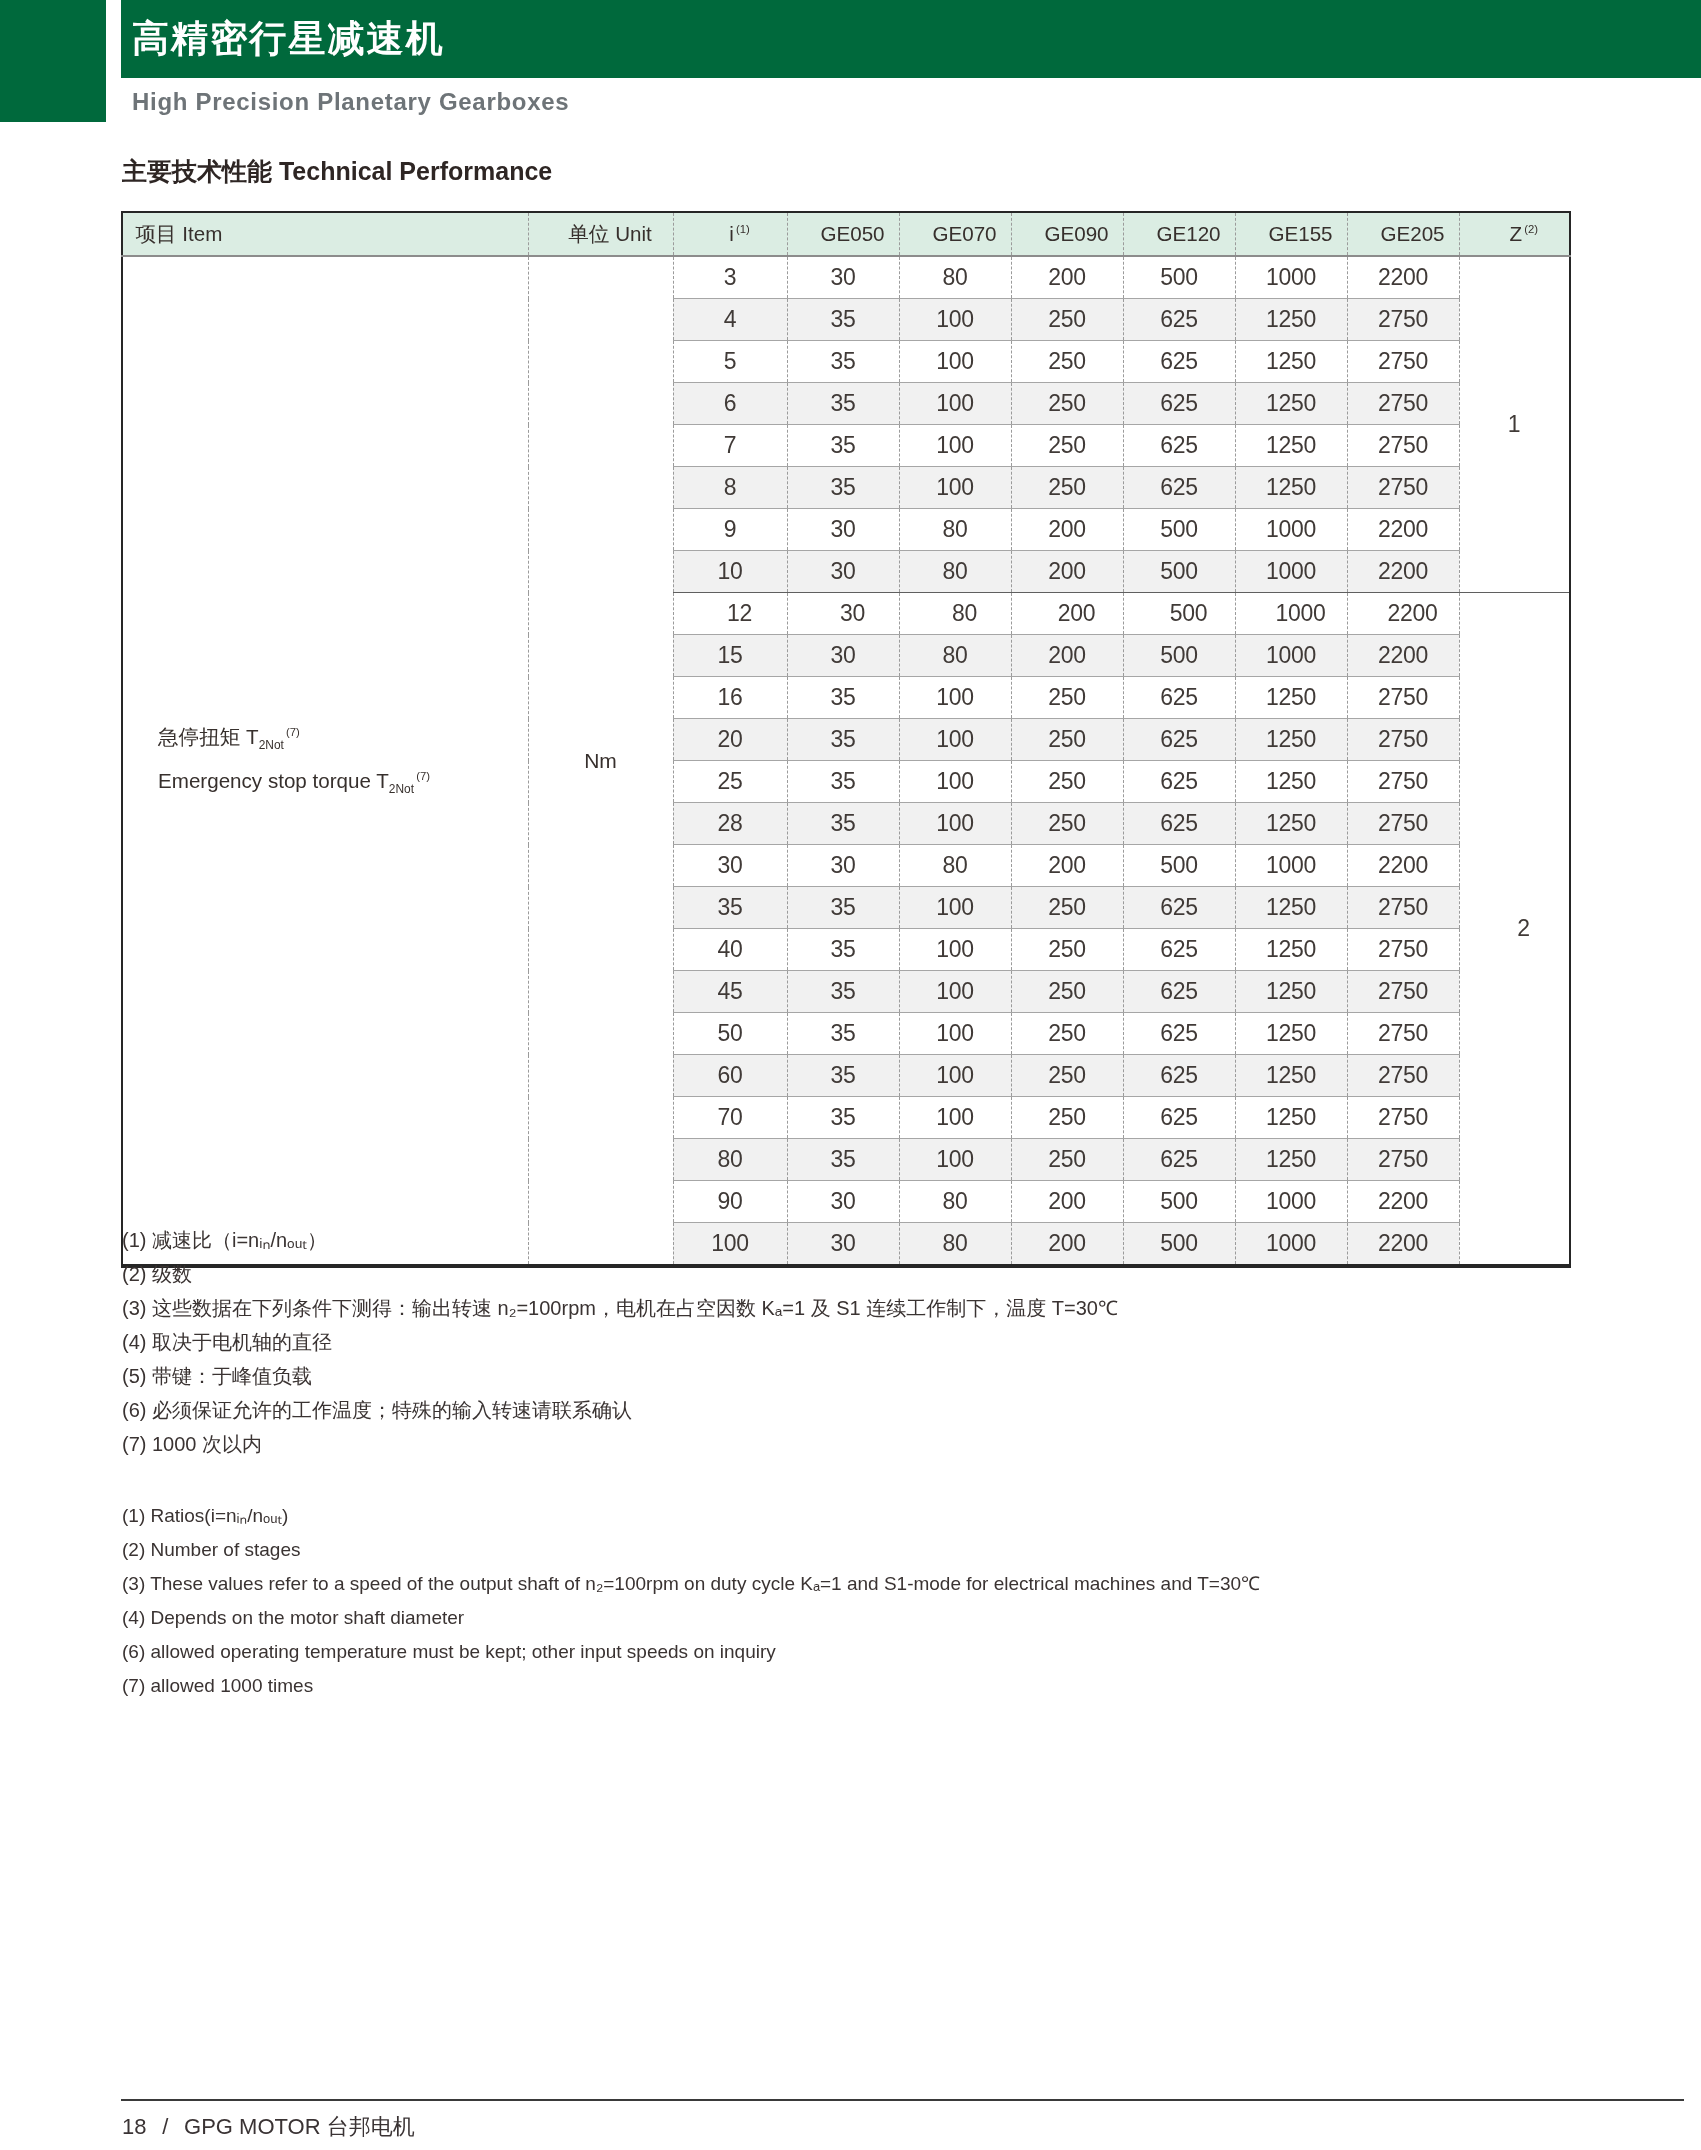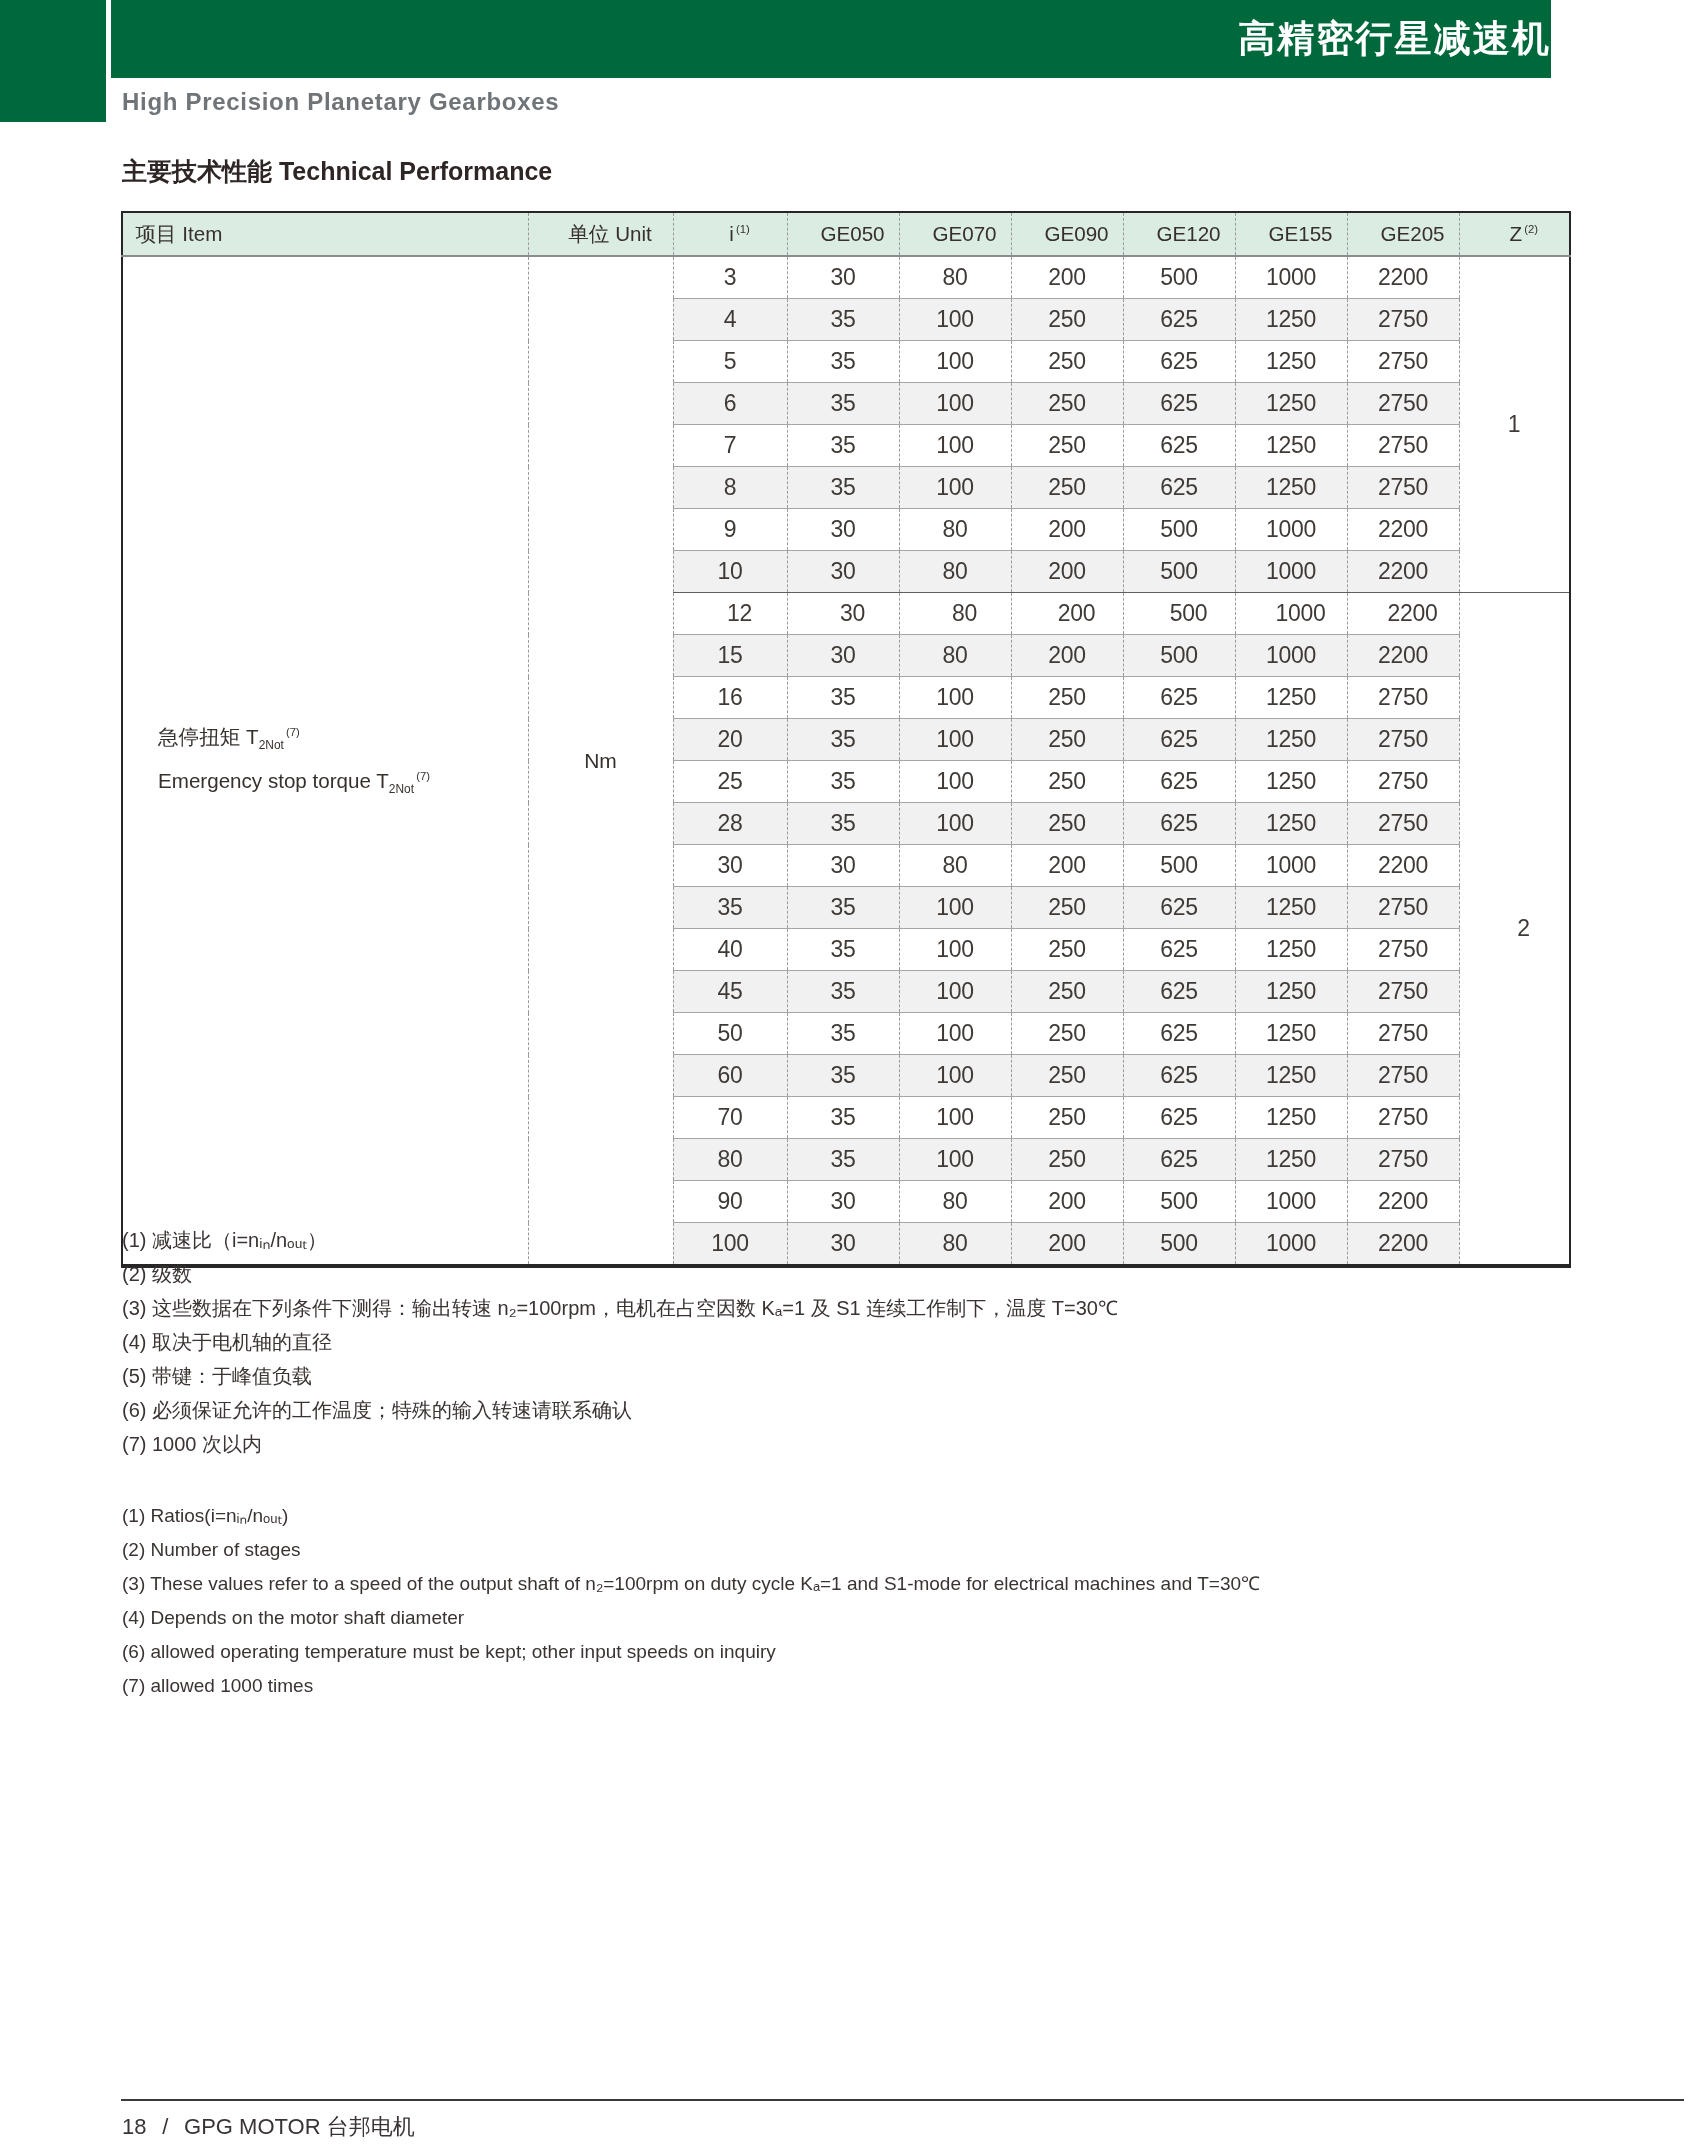--- a/index.html
+++ b/index.html
@@ -3,26 +3,26 @@
 <meta charset="utf-8">
 <style>
   html,body{margin:0;padding:0;}
   body{
     width:1702px;height:2151px;position:relative;background:#ffffff;
     font-family:"Liberation Sans", sans-serif;color:#37302d;
   }
   
   .corner-block{position:absolute;left:0;top:0;width:106px;height:122px;background:#00693C;}
   .header-bar{
-    position:absolute;left:111px;top:0;width:1440px;height:78px;background:#00693C;
-    display:flex;align-items:center;justify-content:flex-end;
+    position:absolute;left:121px;top:0;width:1580px;height:78px;background:#00693C;
+    display:flex;align-items:center;
   }
   .header-title{color:#ffffff;font-size:37px;font-weight:bold;padding-left:11px;letter-spacing:2.1px;}
   .subtitle{
-    position:absolute;left:122px;top:88px;font-size:24px;font-weight:bold;color:#6e7478;letter-spacing:0.7px;
+    position:absolute;left:132px;top:88px;font-size:24px;font-weight:bold;color:#6e7478;letter-spacing:0.7px;
   }
   
   .section-title{position:absolute;left:122px;top:155px;font-size:25px;font-weight:bold;color:#2e2624;}
   
   .table-wrap{position:absolute;left:121px;top:211px;}
   table{
     border-collapse:collapse;table-layout:fixed;width:1448px;
     border:2.1px solid #262626;border-bottom-width:4.1px;
   }
   th{

